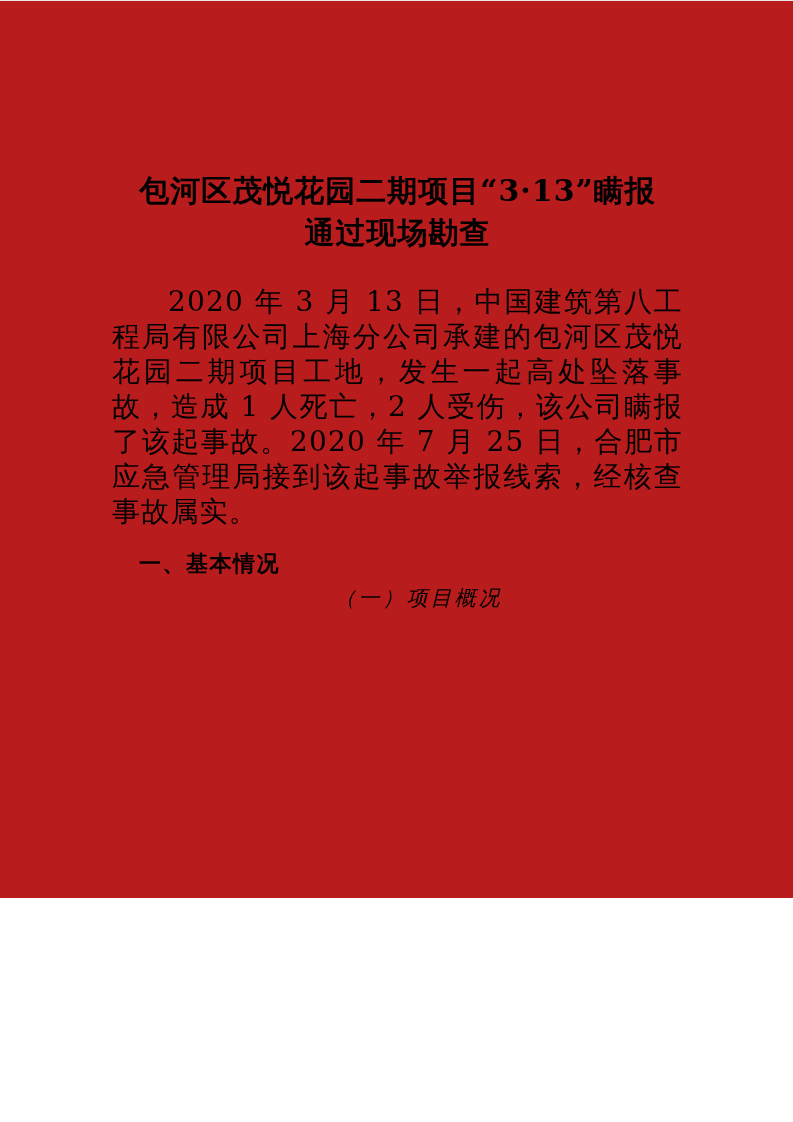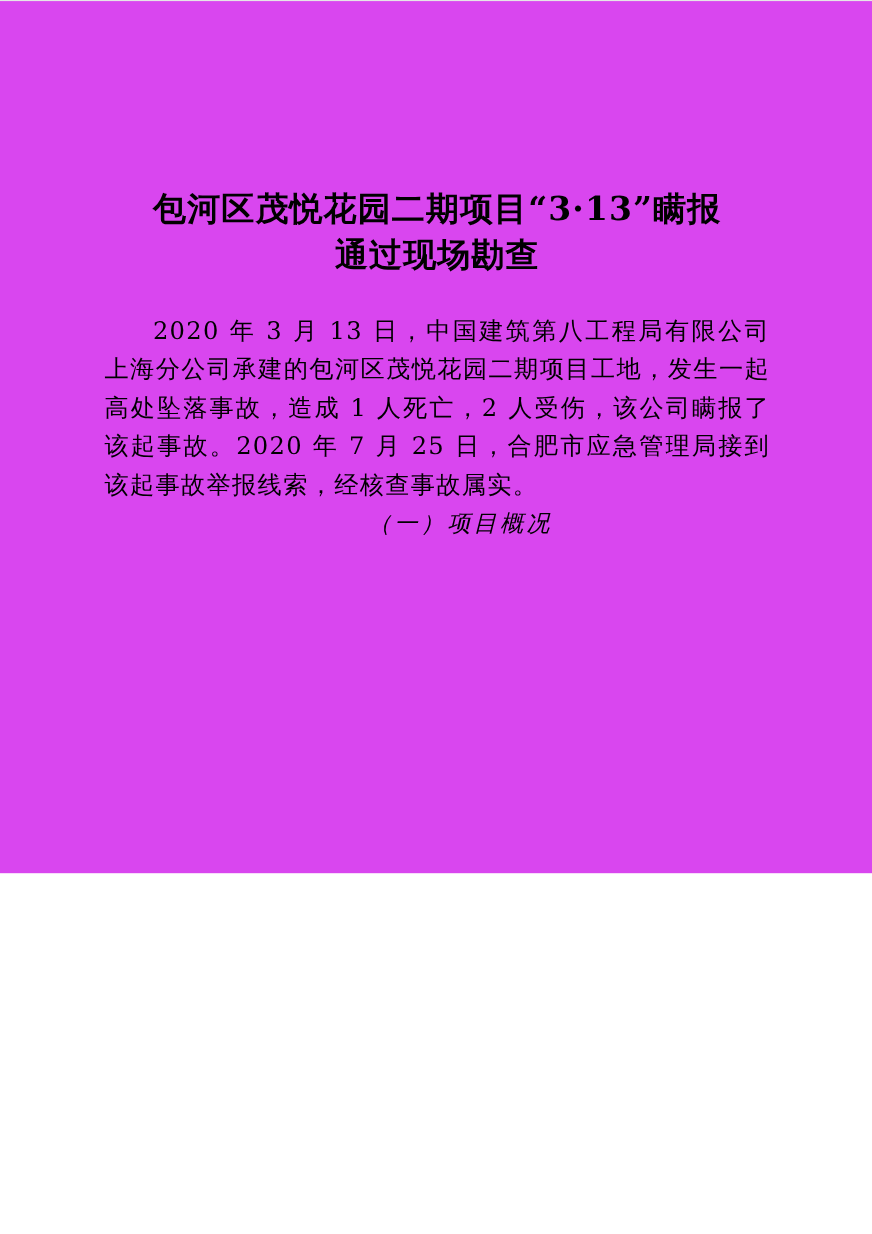--- a/index.html
+++ b/index.html
@@ -3,43 +3,43 @@
 <meta charset="utf-8">
 <style>
   html, body {
     margin: 0;
     padding: 0;
     background: #ffffff;
   }
   .page {
     position: relative;
     width: 793px;
-    height: 794px;
-    background: #d946ef;
+    height: 898px;
+    background: #b91c1c;
     color: #000000;
     font-family: "DejaVu Serif", serif;
     overflow: hidden;
     border-top: 1px solid #e6e6e6;
     box-sizing: border-box;
   }
   .content {
     padding: 169px 93px 0 95px; 
   }
   .doc-title {
     margin: 0 0 30px 0;
     text-align: center;
     font-family: "DejaVu Serif", serif;
     font-weight: bold;
     font-size: 30px;
     line-height: 42px;
     letter-spacing: 1px;
   }
   .body-text {
-    margin: 0;
-    font-size: 22px;
+    margin: 17px;
+    font-size: 28px;
     line-height: 35px;
     letter-spacing: 1.2px;
     text-align: justify;
     text-indent: 2em;
   }
   .section-heading {
     margin: 8px 0 0 0;
     font-family: "DejaVu Sans", sans-serif;
     font-weight: bold;
     font-size: 22px;
@@ -66,17 +66,18 @@
 
     <h1 class="doc-title">
       <span>包河区茂悦花园二期项目“3·13”瞒报</span><br>
       <span>通过现场勘查</span>
     </h1>
 
     <p class="body-text">2020 年 3 月 13 日，中国建筑第八工程局有限公司上海分公司承建的包河区茂悦花园二期项目工地，发生一起高处坠落事故，造成 1 人死亡，2 人受伤，该公司瞒报了该起事故。2020 年 7 月 25 日，合肥市应急管理局接到该起事故举报线索，经核查事故属实。</p>
 
 
 
+    <div class="section-heading">一、基本情况</div>
 
     <div class="subsection-heading">（一）项目概况</div>
 
   </div>
 </div>
 
 </body></html>

